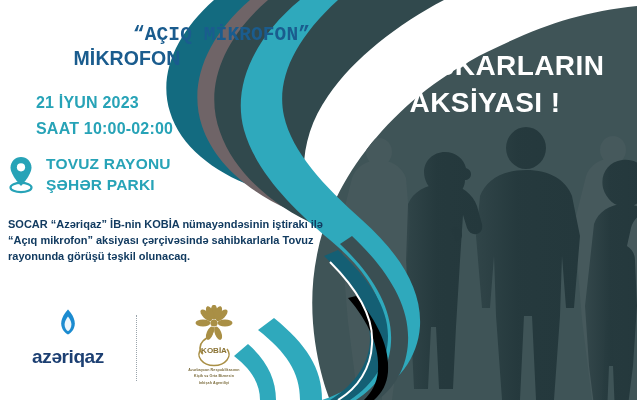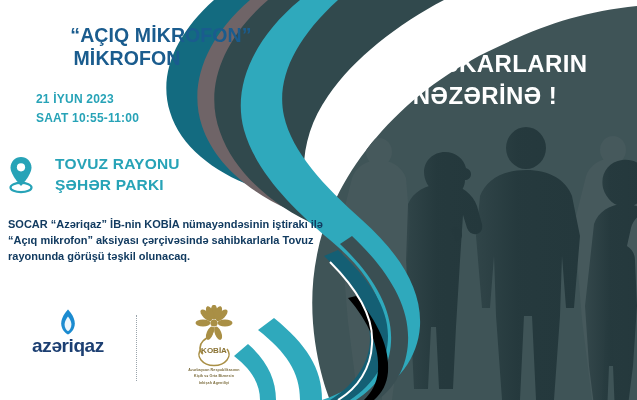--- a/index.html
+++ b/index.html
@@ -27,47 +27,47 @@
   .title{
     position:absolute;
     left:10px;top:24px;
     width:300px;
     color:#1A5C8E;
     font-size:19.5px;
     font-weight:bold;
     line-height:1.18;
     letter-spacing:.1px;
   }
-  .title .l1{display:block;text-align:center;padding-left:2px;}
+  .title .l1{display:block;text-align:right;padding-left:2px;font-family:Liberation Mono, monospace;}
   .title .l2{display:block;text-align:center;padding-right:66px;}
 
   .date-block{
     position:absolute;
     left:36px;top:90px;
     color:#27A3B7;
-    font-size:12px;
+    font-size:16px;
     font-weight:bold;
     line-height:1.62;
     letter-spacing:.2px;
   }
   .date-block span{display:block;}
 
   .place-row{
     position:absolute;
     left:8px;top:153px;
     display:flex;
     align-items:flex-start;
   }
   .pin-icon{
     width:26px;height:40px;
     flex:0 0 26px;
     margin-top:2px;
   }
   .place-text{
-    margin-left:21px;
+    margin-left:12px;
     color:#27A3B7;
     font-size:15.5px;
     font-weight:bold;
     line-height:1.38;
     letter-spacing:.2px;
   }
   .place-text span{display:block;}
 
   .body-par{
     position:absolute;
@@ -85,21 +85,21 @@
     left:8px;top:305px;
     width:330px;height:92px;
   }
   .logo-azeriqaz{
     position:absolute;left:12px;top:4px;
     width:96px;
   }
   .logo-azeriqaz .flame{display:block;margin:0 auto;width:22px;height:26px;}
   .logo-azeriqaz .wordmark{
     display:block;
-    margin-top:0;
+    margin-top:11px;
     text-align:center;
     font-size:19px;
     font-weight:bold;
     color:#1C3F72;
     letter-spacing:-.4px;
   }
   .logo-divider{
     position:absolute;
     left:128px;top:10px;
     width:1px;height:66px;
@@ -122,21 +122,21 @@
   }
 
   
   .headline{
     position:absolute;
     right:16px;top:48px;
     width:272px;
     z-index:6;
     color:#FFFFFF;
     text-align:center;
-    font-size:24px;
+    font-size:28px;
     font-weight:bold;
     line-height:1.32;
     letter-spacing:.4px;
   }
   .headline span{display:block;}
 </style>
 </head>
 <body>
 
 <div id="poster">
@@ -255,21 +255,21 @@
 
   <div class="left-col">
 
     <div class="title">
       <span class="l1">“AÇIQ MİKROFON”</span>
       <span class="l2">MİKROFON</span>
     </div>
 
     <div class="date-block">
       <span>21 İYUN 2023</span>
-      <span>SAAT 10:55-11:00</span>
+      <span>SAAT 10:00-02:00</span>
     </div>
 
     <div class="place-row">
       <svg class="pin-icon" viewBox="0 0 26 40">
         <path d="M13,2 C7.2,2 2.5,6.7 2.5,12.5 C2.5,20 13,31 13,31 C13,31 23.5,20 23.5,12.5 C23.5,6.7 18.8,2 13,2 Z" fill="#27A3B7"></path>
         <circle cx="13" cy="12.3" r="4.1" fill="#ffffff"></circle>
         <ellipse cx="13" cy="32.5" rx="10.5" ry="4.6" fill="none" stroke="#27A3B7" stroke-width="2.2"></ellipse>
       </svg>
       <div class="place-text">
         <span>TOVUZ RAYONU</span>
@@ -314,16 +314,16 @@
         <span class="fineprint">Azərbaycan Respublikasının</span>
         <span class="fineprint">Kiçik və Orta Biznesin</span>
         <span class="fineprint">İnkişafı Agentliyi</span>
       </div>
 
     </div>
   </div>
 
   <div class="headline">
     <span>SAHİBKARLARIN</span>
-    <span>NƏZƏRİNƏ !</span>
+    <span>AKSİYASI !</span>
   </div>
 
 </div>
 
 </body></html>

